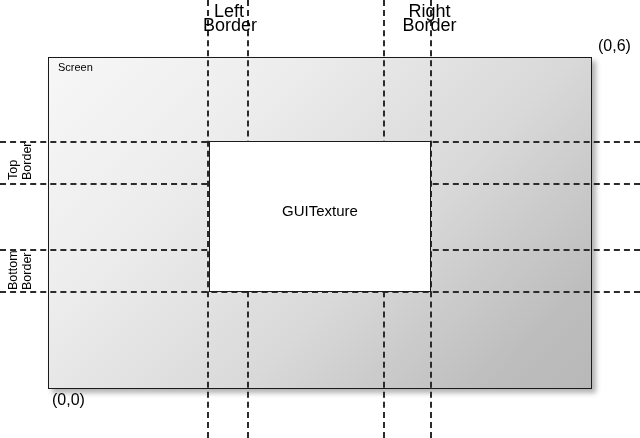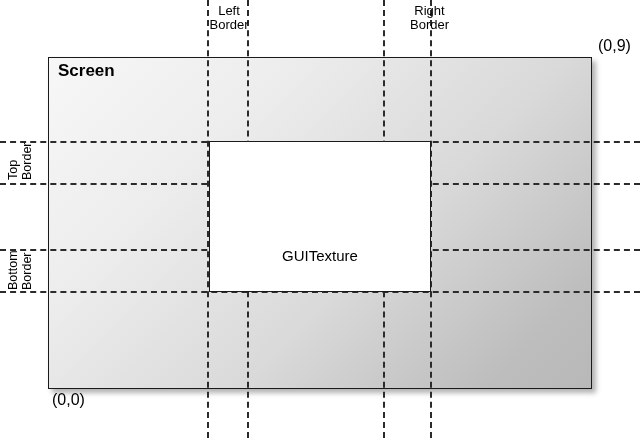--- a/index.html
+++ b/index.html
@@ -64,39 +64,37 @@
   
   .label {
     position: absolute;
     color: #000000;
     white-space: nowrap;
     line-height: 1.05;
   }
   .label-screen {
     left: 58px;
     top: 62px;
-    font-size: 17px;
-    font-weight: bold;
+    font-size: 11px;
   }
   .label-texture {
     left: 209px;
     top: 203px;
     width: 222px;
     text-align: center;
     font-size: 15px;
-    margin-top: 45px;
   }
   .label-corner {
     font-size: 16px;
   }
   .label-tr { left: 598px; top: 38px; }
   .label-bl { left: 4px;  top: 392px; margin-left: 48px; }
 
   .label-edge {
-    font-size: 13px;
+    font-size: 18px;
     text-align: center;
     line-height: 14px;
   }
   .label-left-border {
     left: 203px;
     top: 4px;
     width: 52px;
   }
   .label-right-border {
     left: 402px;
@@ -135,21 +133,21 @@
   <div class="hline" style="top:183px;"></div>
   <div class="hline" style="top:249px;"></div>
   <div class="hline" style="top:291px;"></div>
 
   <div class="texture-rect"></div>
 
   <div class="label label-screen">Screen</div>
 
   <div class="label label-texture">GUITexture</div>
 
-  <div class="label label-corner label-tr">(0,9)</div>
+  <div class="label label-corner label-tr">(0,6)</div>
 
   <div class="label label-corner label-bl">(0,0)</div>
 
   <div class="label label-edge label-left-border">
     <div>Left</div>
     <div>Border</div>
   </div>
 
   <div class="label label-edge label-right-border">
     <div>Right</div>

